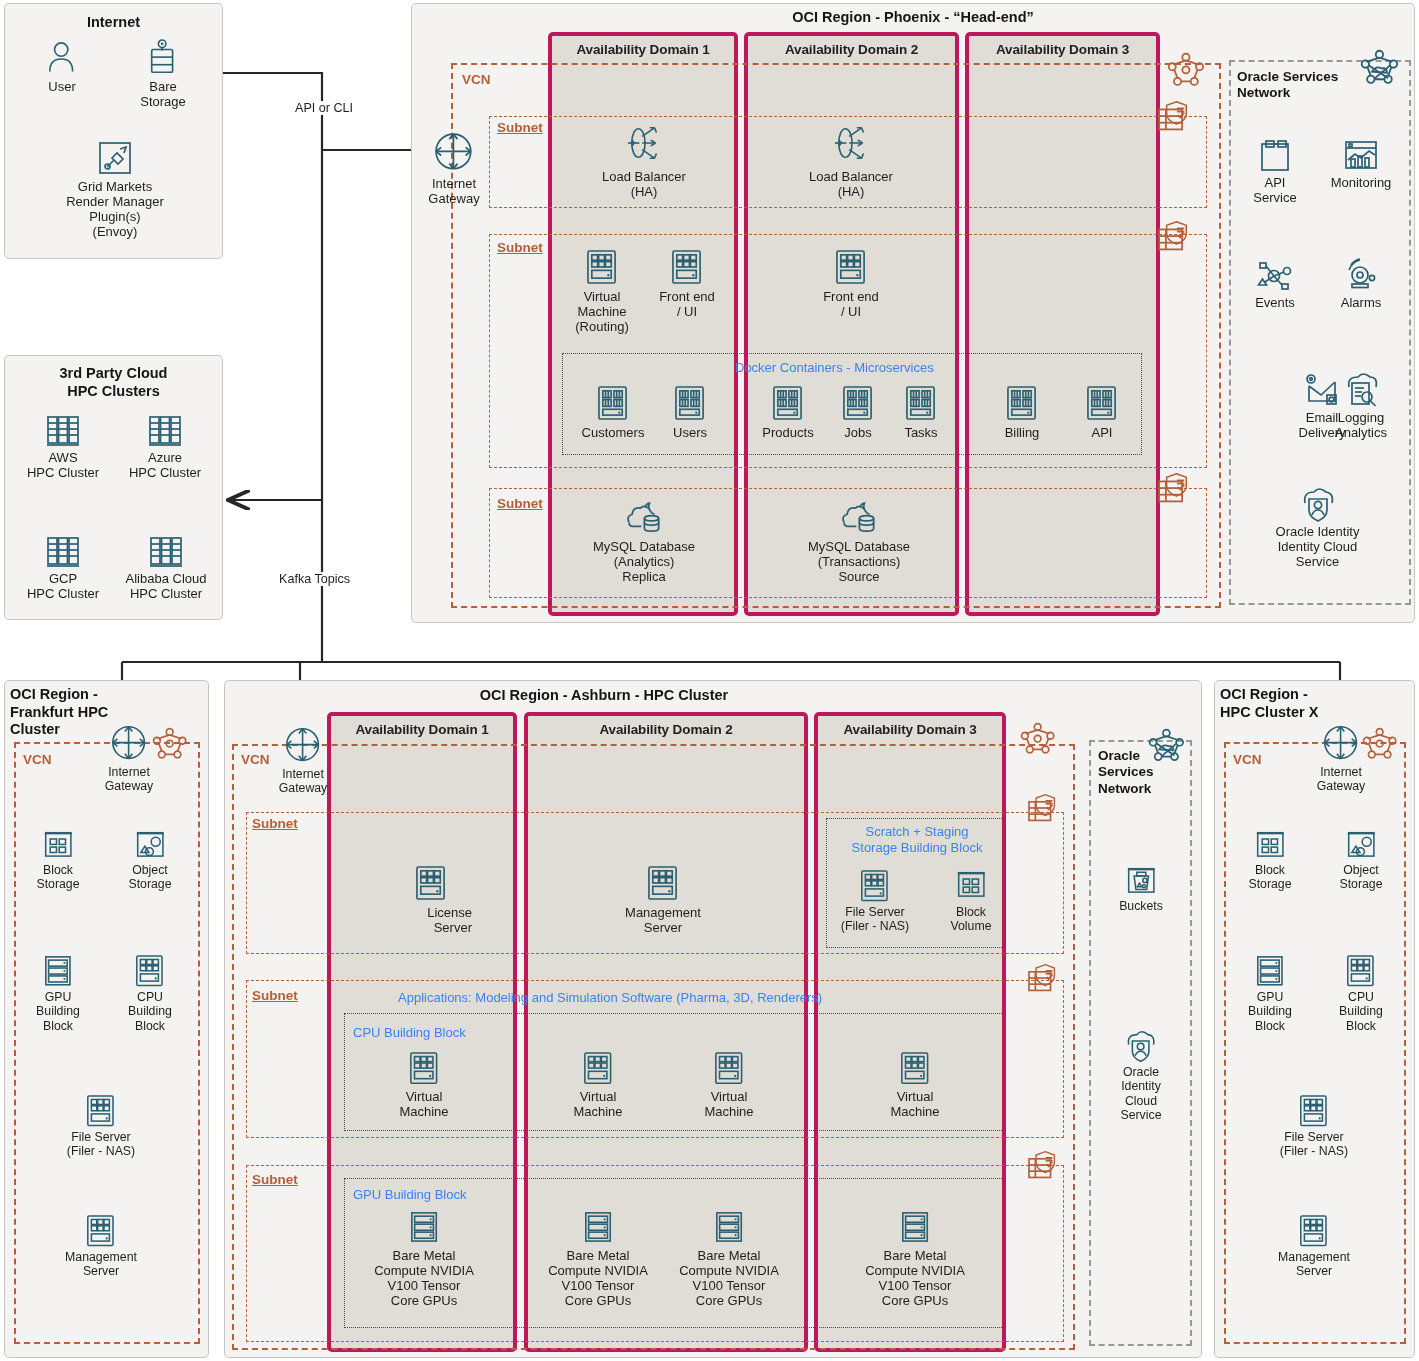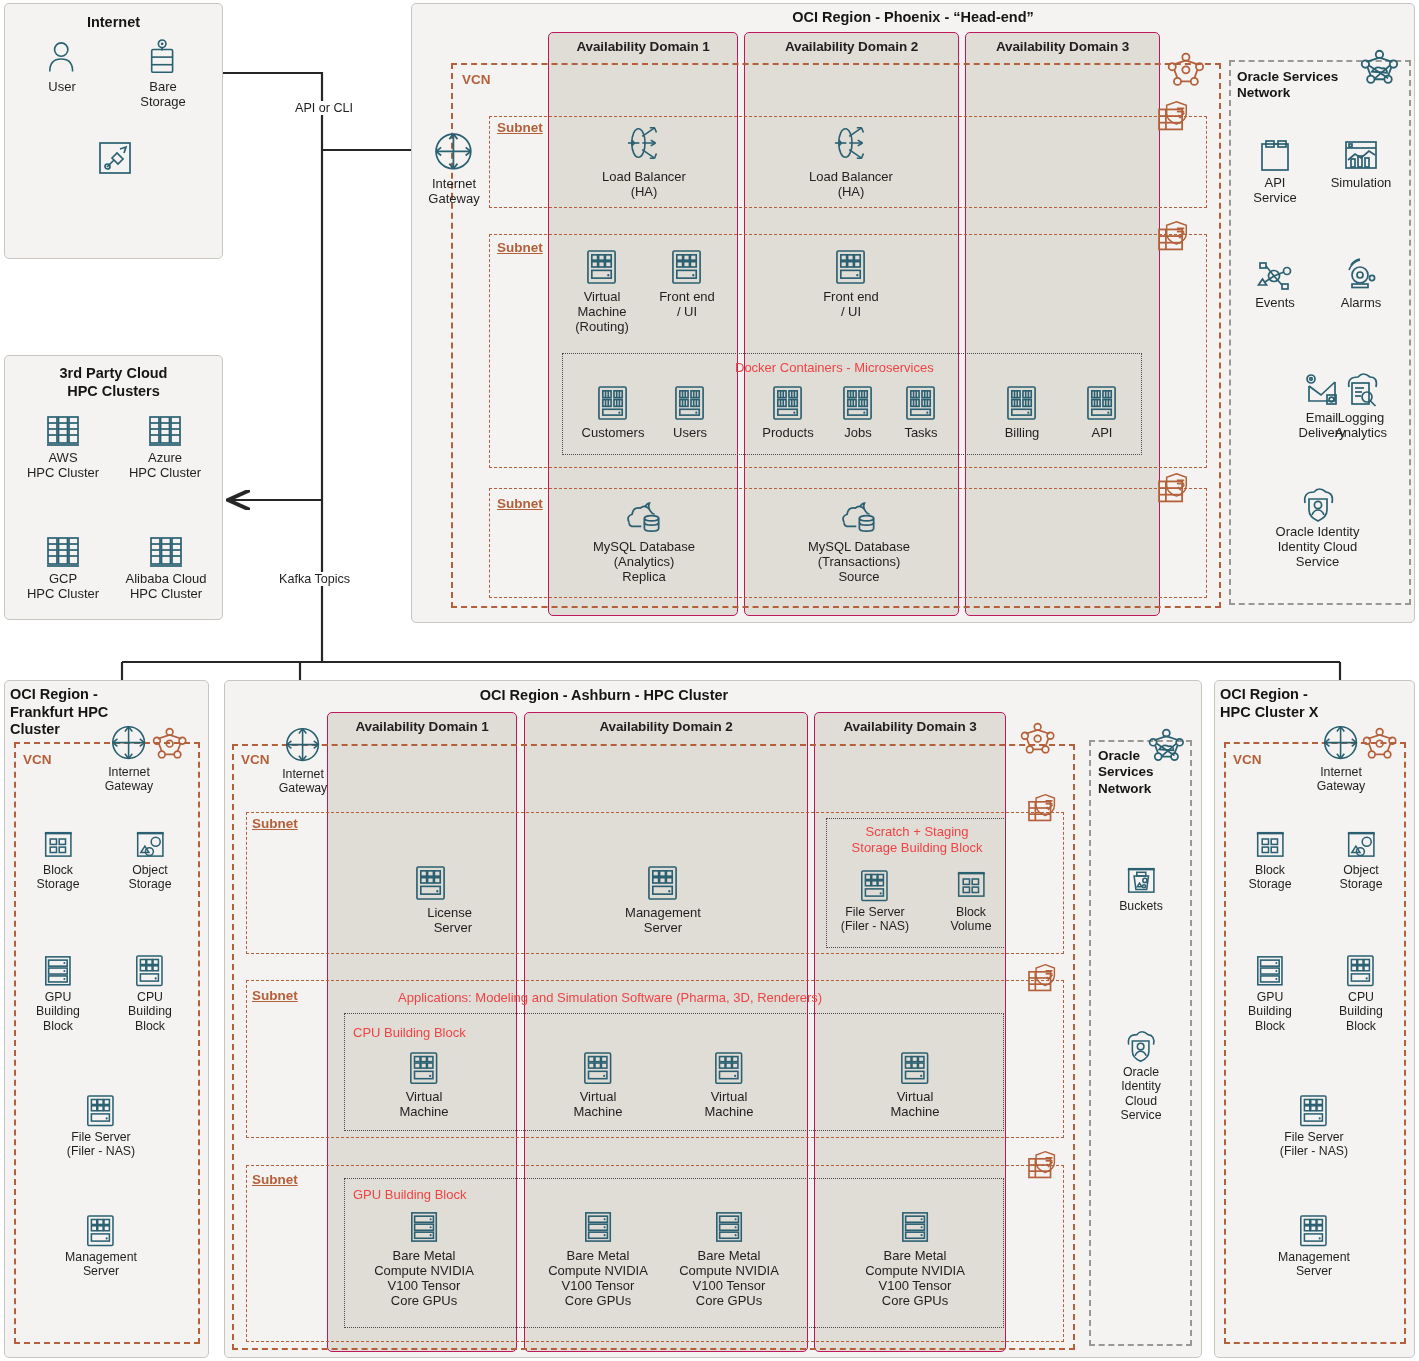--- a/index.html
+++ b/index.html
@@ -12,21 +12,21 @@
   .abs { position:absolute; }
   
   .panel {
     background:#f4f3f1; border:1px solid #c9c6c2; border-radius:5px;
   }
   .panel-title {
     font-weight:bold; font-size:14.5px; text-align:center; color:#161513;
     line-height:1.22;
   }
   .ad-col {
-    background:#e0dcd6; border:1px solid #be185d; border-radius:5px;
+    background:#e0dcd6; border:4px solid #be185d; border-radius:5px;
   }
   .ad-title {
     font-weight:bold; font-size:13.5px; text-align:center; color:#1f1f1f;
     padding-top:6px; letter-spacing:-0.1px;
   }
   
   .vcn { border:2px dashed #b4603a; }
   .subnet { border:1.6px dashed #b4603a; }
   .osn { border:2px dashed #9a9894; }
   .dotted-box { border:1.6px dotted #4a4a4a; }
@@ -39,21 +39,21 @@
   .node .lbl {
     font-size:13px; line-height:1.16; color:#1f1f1f; margin-top:3px;
     white-space:pre-line;
   }
   .node .lbl.sm { font-size:12.3px; }
   svg { display:block; margin:0 auto; overflow:visible; }
   .ico { stroke:#2a6072; fill:none; stroke-width:1.7; }
   .ico-f { fill:#2a6072; }
   .ico-o { stroke:#b4603a; fill:none; stroke-width:1.7; }
   .group-lbl {
-    position:absolute; font-size:13px; color:#ef4444;
+    position:absolute; font-size:13px; color:#3b82f6;
   }
   .cap { position:absolute; font-size:12.6px; color:#1f1f1f; background:#fff; padding:0 3px;}
 </style>
 </head>
 <body>
 
 <svg width="0" height="0" style="position:absolute" aria-hidden="true">
  <defs>
   <g id="g-user">
     <circle cx="16" cy="9" r="7" class="ico"></circle>
@@ -297,20 +297,24 @@
     <svg width="34" height="36">
         <use href="#g-localstorage" transform="translate(0,0) scale(0.95)"></use>
       </svg>
     <div class="lbl">Bare
 Storage</div>
   </div>
   <div class="node" style="left:19px;top:136px;width:182px;">
     <svg width="36" height="36">
         <use href="#g-plugin" transform="translate(1,1)"></use>
       </svg>
+    <div class="lbl">Grid Markets
+Render Manager
+Plugin(s)
+(Envoy)</div>
   </div>
 </div>
 
 <div class="panel abs" style="left:4px;top:355px;width:219px;height:265px;">
   <div class="panel-title" style="padding-top:9px;white-space:pre-line;">3rd Party Cloud
 HPC Clusters</div>
 
   <div class="node" style="left:8px;top:57px;width:100px;">
     <svg width="34" height="34">
         <use href="#g-cluster" transform="translate(1,1)"></use>
@@ -503,21 +507,21 @@
   <svg width="32" height="34">
       <use href="#g-apisvc"></use>
     </svg>
   <div class="lbl">API
 Service</div>
 </div>
 <div class="node" style="left:1320px;top:138px;width:82px;">
   <svg width="34" height="34">
       <use href="#g-monitoring"></use>
     </svg>
-  <div class="lbl">Simulation</div>
+  <div class="lbl">Monitoring</div>
 </div>
 <div class="node" style="left:1236px;top:258px;width:78px;">
   <svg width="34" height="34">
       <use href="#g-events"></use>
     </svg>
   <div class="lbl">Events</div>
 </div>
 <div class="node" style="left:1320px;top:258px;width:82px;">
   <svg width="34" height="34">
       <use href="#g-alarms"></use>

